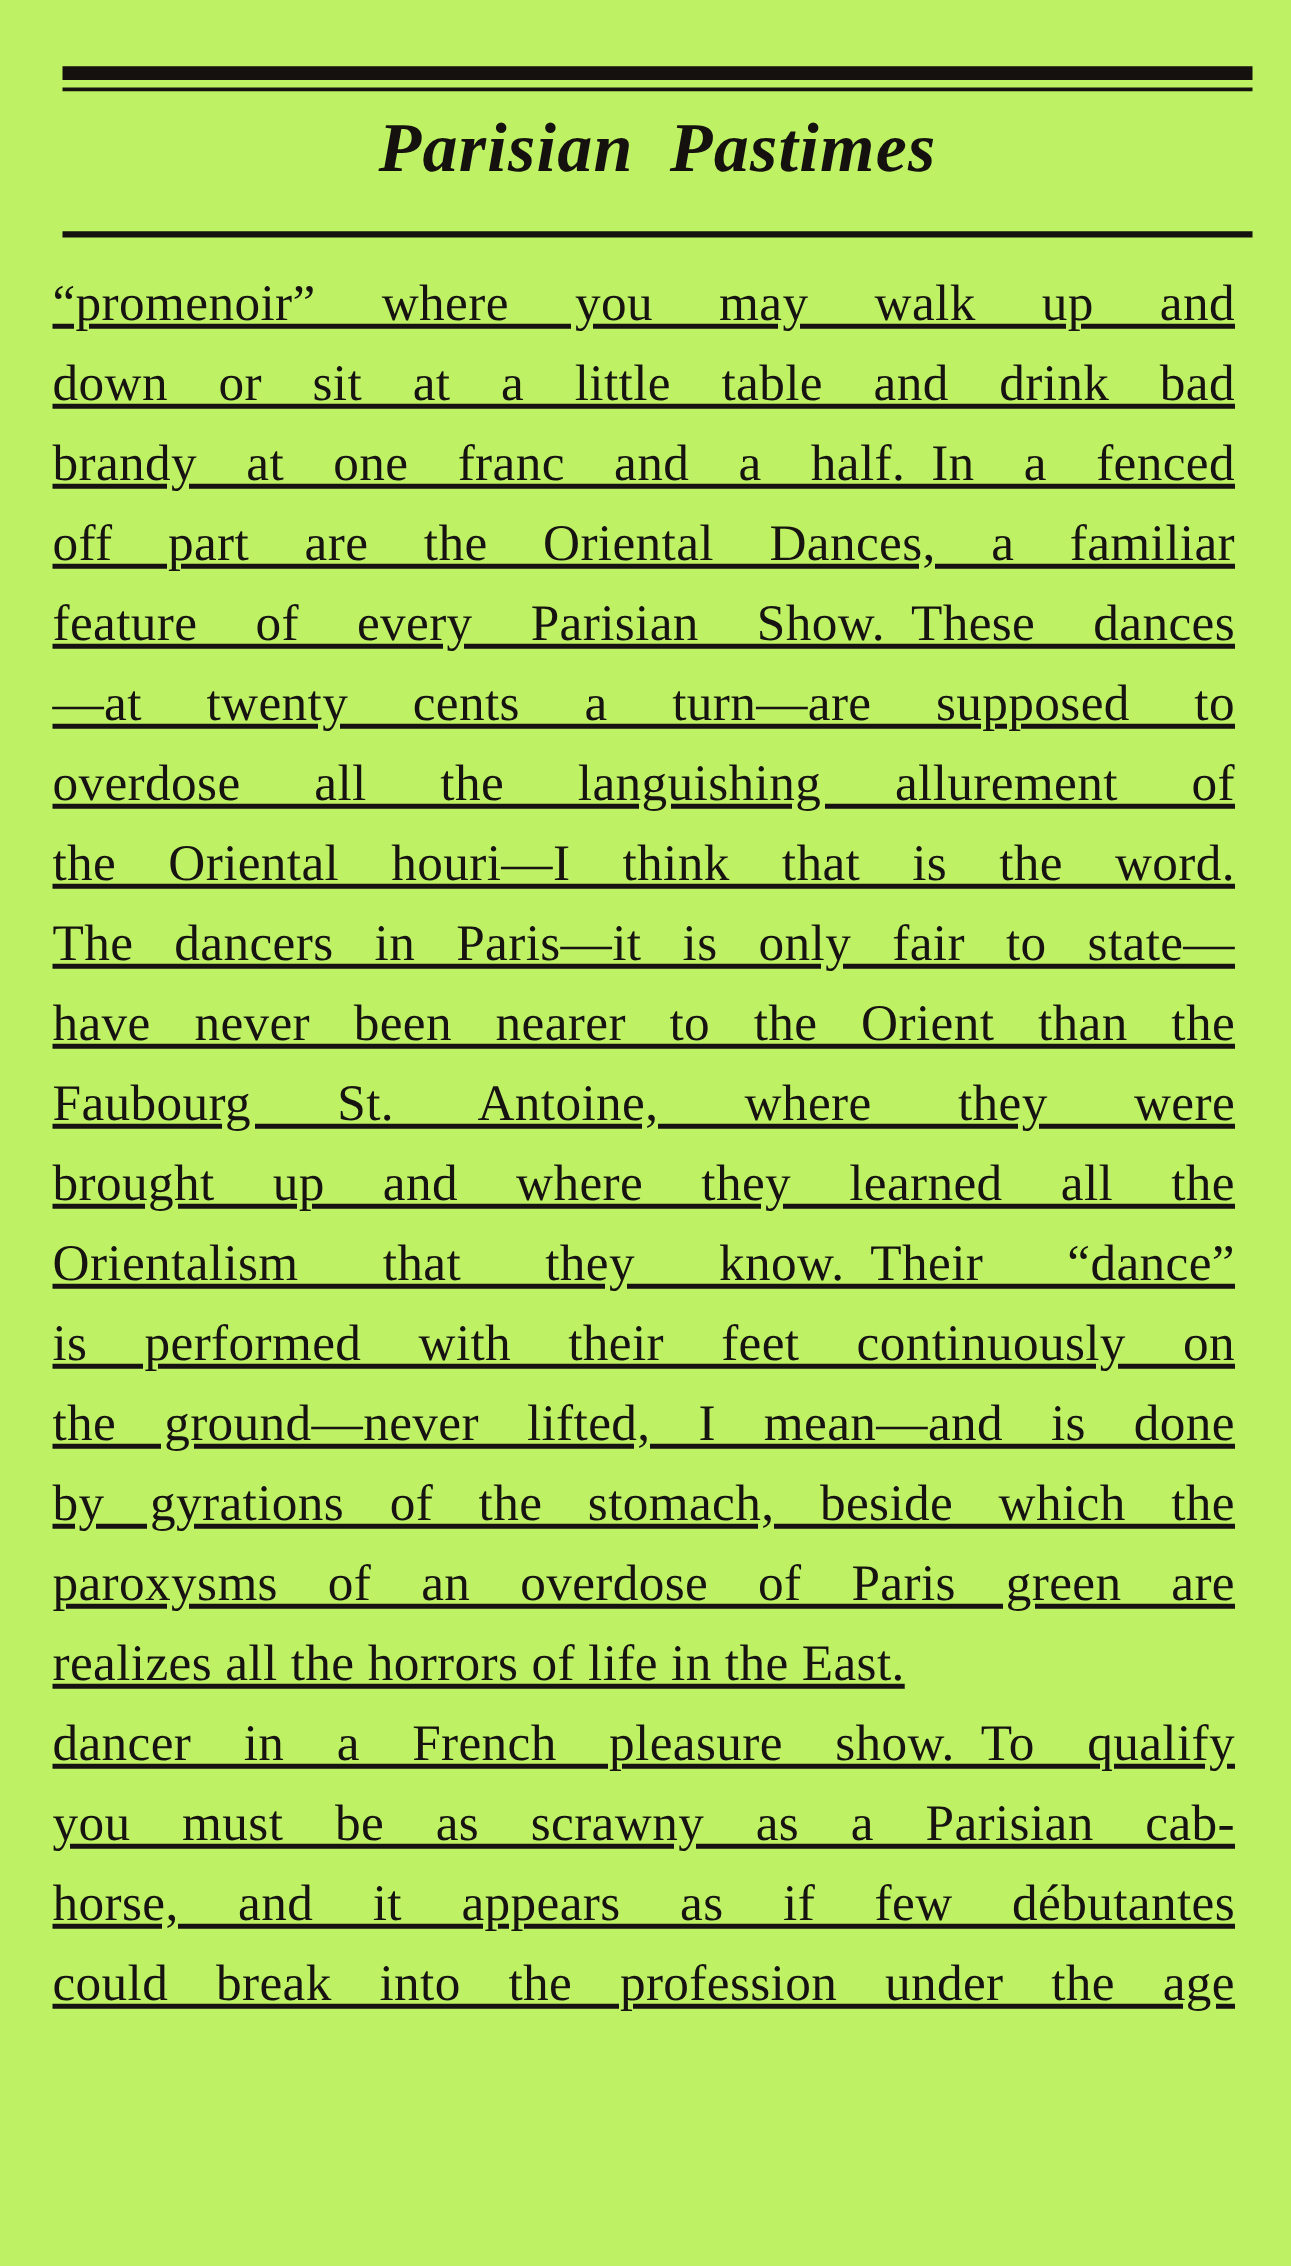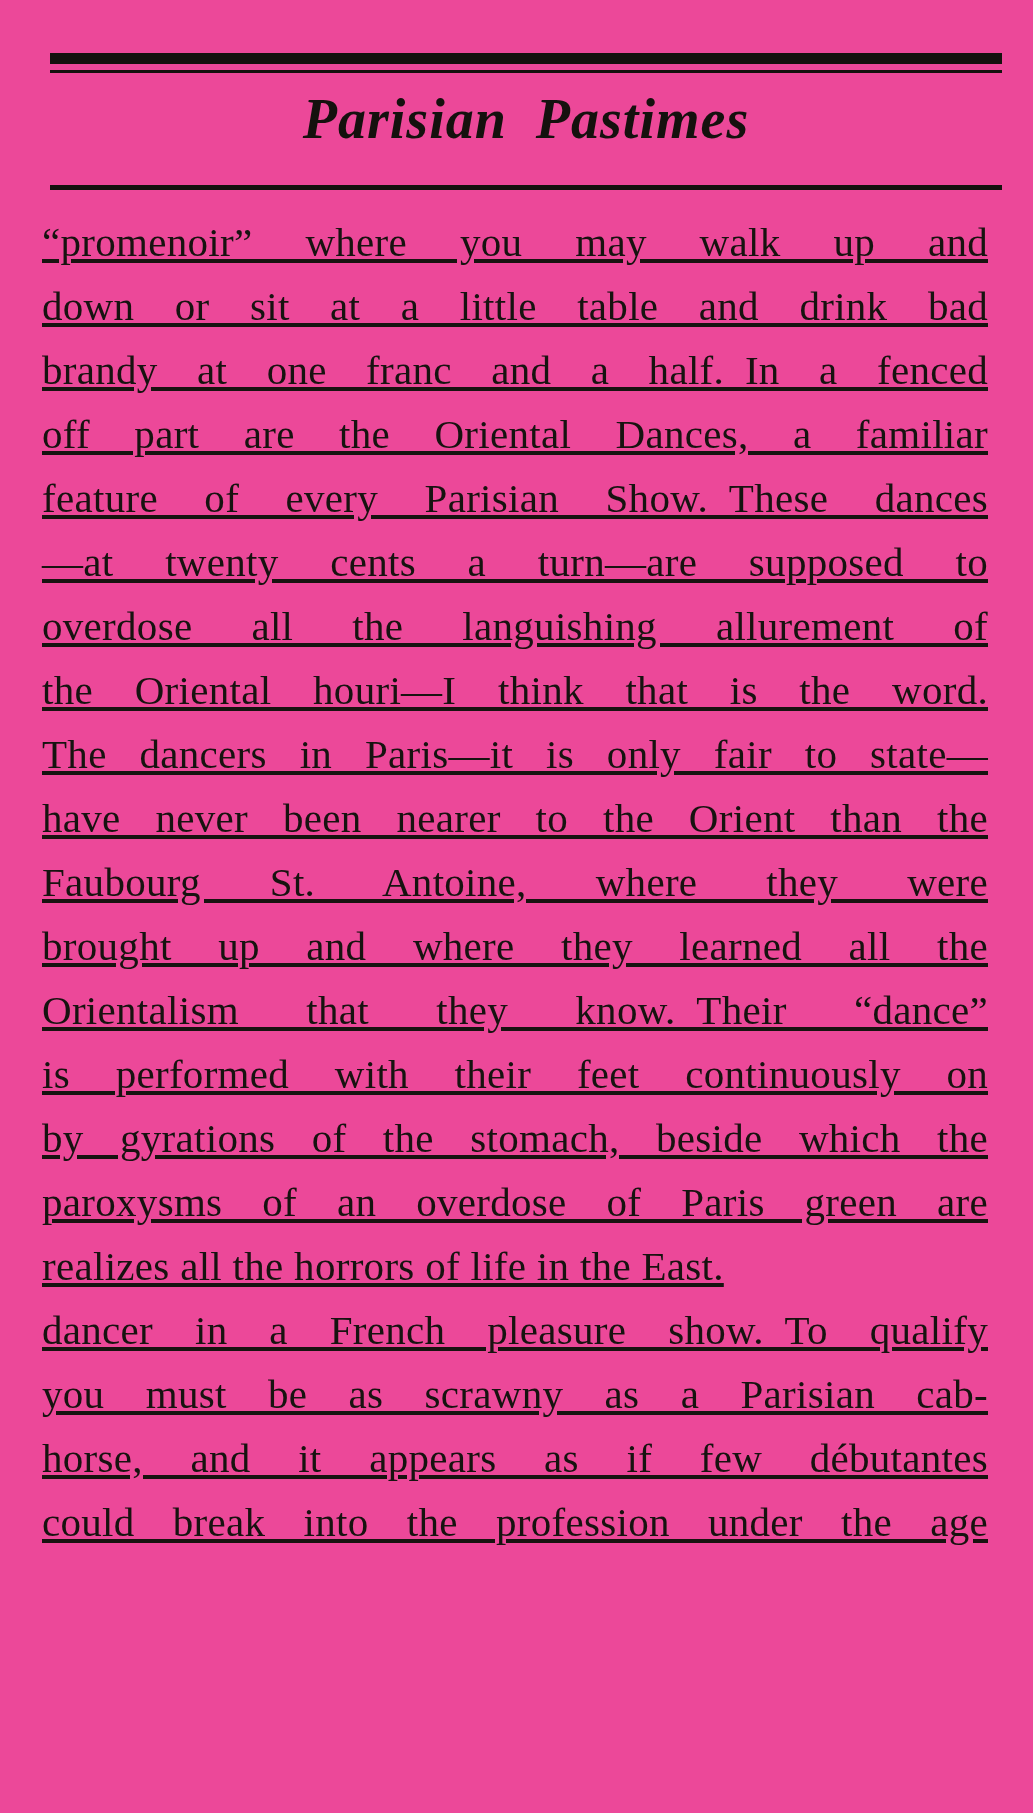--- a/index.html
+++ b/index.html
@@ -4,21 +4,21 @@
 <style>
   html, body {
     margin: 0;
     padding: 0;
     background: #ffffff;
   }
   .page {
     position: relative;
     width: 1033px;
     height: 1813px;
-    background: #ec4899;
+    background: #bef264;
     color: #171310;
     font-family: "Liberation Serif", "DejaVu Serif", serif;
     overflow: hidden;
   }
   .rule {
     position: absolute;
     left: 50px;
     width: 952px;
     background: #15110e;
   }
@@ -97,20 +97,21 @@
       <div class="line">feature of every Parisian Show. These dances</div>
       <div class="line">—at twenty cents a turn—are supposed to</div>
       <div class="line">overdose all the languishing allurement of</div>
       <div class="line">the Oriental houri—I think that is the word.</div>
       <div class="line">The dancers in Paris—it is only fair to state—</div>
       <div class="line">have never been nearer to the Orient than the</div>
       <div class="line">Faubourg St. Antoine, where they were</div>
       <div class="line">brought up and where they learned all the</div>
       <div class="line">Orientalism that they know. Their “dance”</div>
       <div class="line">is performed with their feet continuously on</div>
+      <div class="line">the ground—never lifted, I mean—and is done</div>
       <div class="line">by gyrations of the stomach, beside which the</div>
       <div class="line">paroxysms of an overdose of Paris green are</div>
       <div class="line last">realizes all the horrors of life in the East.</div>
     </div>
 
     <div class="para">
       <div class="line">dancer in a French pleasure show. To qualify</div>
       <div class="line">you must be as scrawny as a Parisian cab-</div>
       <div class="line">horse, and it appears as if few débutantes</div>
       <div class="line">could break into the profession under the age</div>

